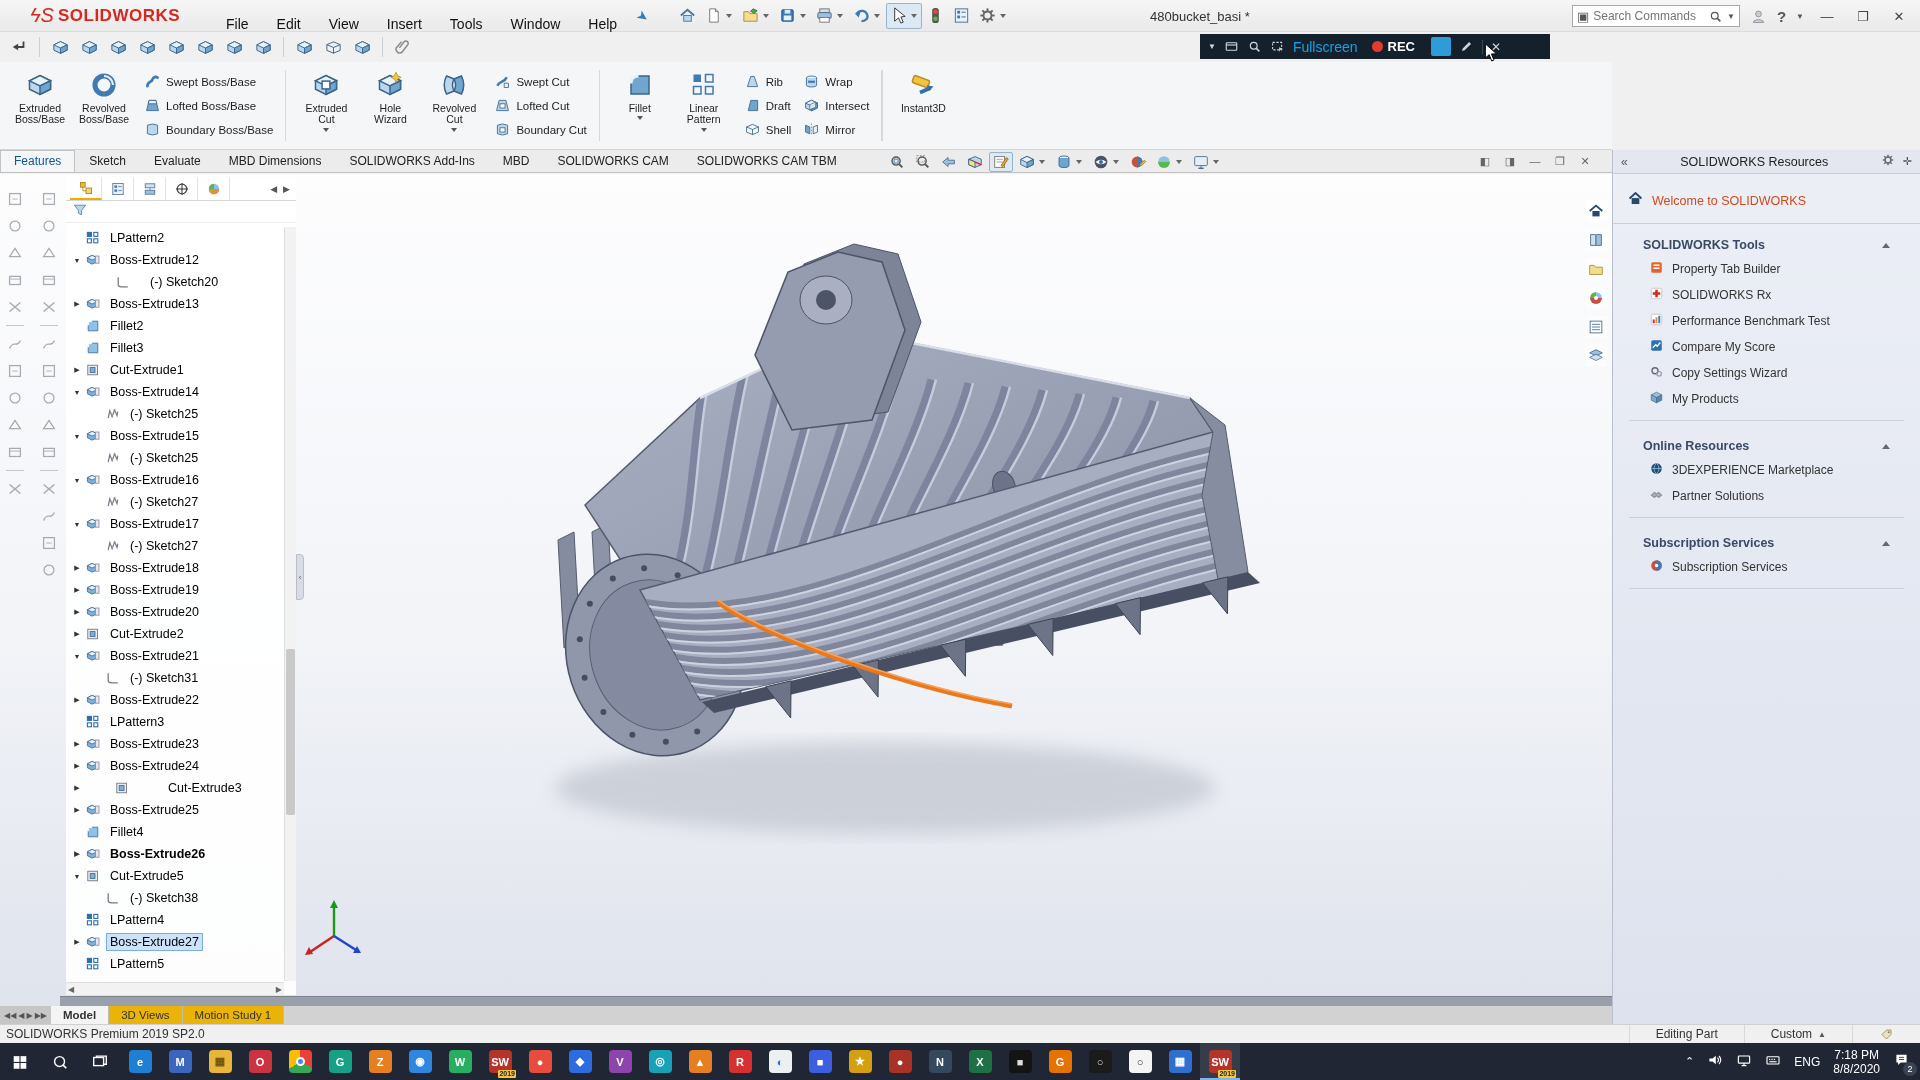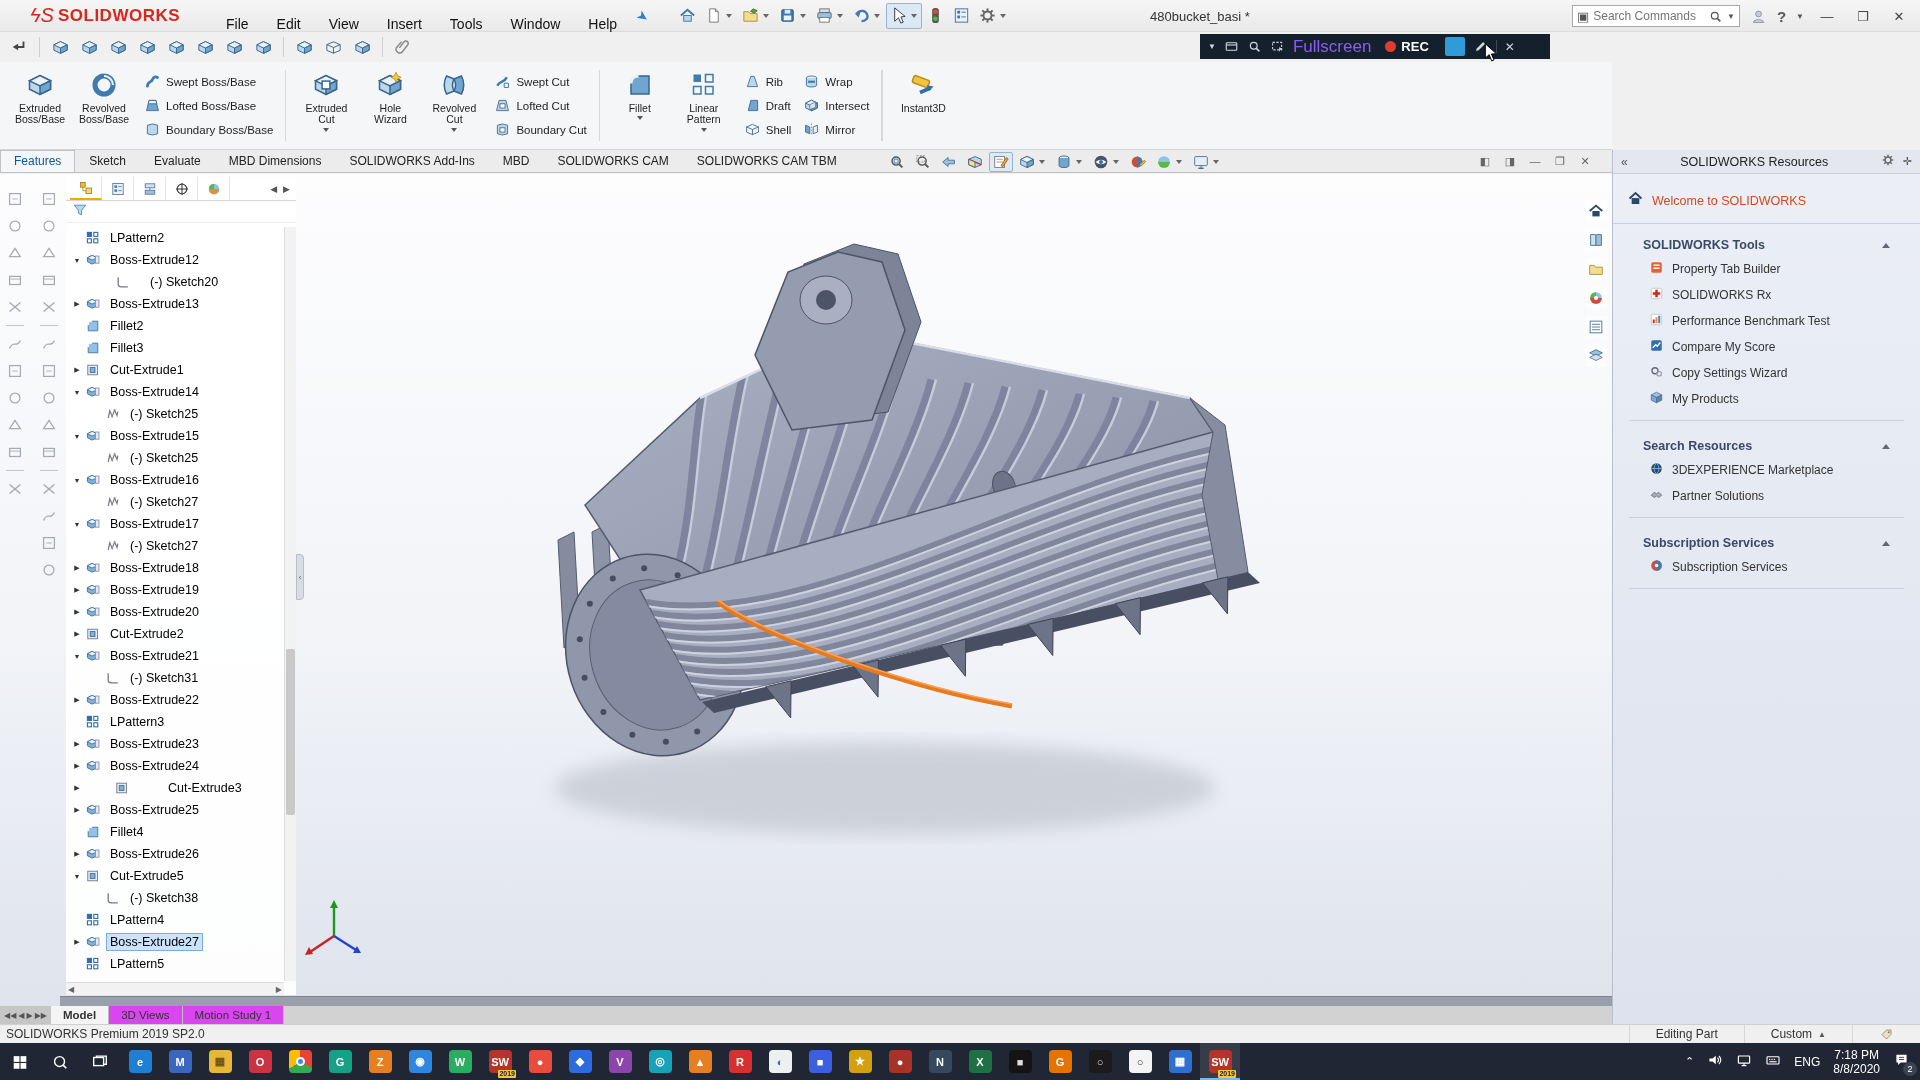--- a/index.html
+++ b/index.html
@@ -77,33 +77,33 @@
   
   #rightstrip{position:absolute;right:4px;top:26px;width:24px;display:flex;flex-direction:column;gap:7px;align-items:center;}
   .rs-btn{width:22px;height:22px;display:flex;align-items:center;justify-content:center;border-radius:2px;background:rgba(255,255,255,.5);}
 
   
   #split-handle{position:absolute;left:296px;top:380px;width:8px;height:46px;background:#d8dce4;border:1px solid #b9bec9;border-radius:0 4px 4px 0;display:flex;align-items:center;justify-content:center;font-size:8px;color:#666;}
 
   
   #recbar{position:absolute;left:1200px;top:34px;width:350px;height:25px;background:#15202d;display:flex;align-items:center;gap:8px;padding:0 8px;z-index:50;}
   #recbar .ri{color:#cfd6dd;font-size:12px;display:flex;align-items:center;}
-  #recbar .rtxt{color:#8b5cf6;font-size:17px;}
+  #recbar .rtxt{color:#0ea5e9;font-size:14px;}
   #recbar .rec-dot{width:11px;height:11px;border-radius:50%;background:#e03c31;margin-right:5px;}
   #recbar .rec-wrap{display:flex;align-items:center;margin-left:6px;}
   #recbar .rec-label{color:#fff;font-size:13px;font-weight:bold;}
   #recbar .blue-btn{width:20px;height:19px;background:#2f9bd8;border-radius:2px;margin-left:8px;}
   #recbar .rsep2{width:1px;height:14px;background:#3d4a58;}
   #cursor{position:absolute;left:1482px;top:42px;width:20px;height:22px;z-index:60;}
 
   
   #dockstrip{position:absolute;top:996px;left:60px;width:1552px;height:10px;background:#9aa0ab;border-top:1px solid #7c828e;}
   #doctabs{position:absolute;top:1006px;left:0;width:1612px;height:18px;background:#d2d2d2;display:flex;align-items:stretch;font-size:11.5px;}
   .dnav{display:flex;align-items:center;gap:2px;padding:0 4px;color:#555;font-size:8px;background:#c6c6c6;}
-  .dtab{display:flex;align-items:center;padding:0 12px;color:#333;border-right:1px solid #bdbdbd;background:#d946ef;}
+  .dtab{display:flex;align-items:center;padding:0 12px;color:#333;border-right:1px solid #bdbdbd;background:#eab308;}
   .dtab.active{background:#f4f4f4;font-weight:bold;}
   #statusbar{position:absolute;top:1024px;left:0;width:1920px;height:19px;background:#f0f0f0;border-top:1px solid #d0d0d0;display:flex;align-items:center;font-size:12px;color:#333;}
   #statusbar .sb-left{padding-left:6px;}
   #statusbar .sb-right{margin-left:auto;display:flex;align-items:center;height:100%;}
   .sb-cell{padding:0 26px;border-left:1px solid #d8d8d8;height:100%;display:flex;align-items:center;gap:6px;}
 
   
   #taskbar{position:absolute;top:1043px;left:0;width:1920px;height:37px;background:#202634;display:flex;align-items:center;}
   .tbi{width:40px;height:37px;display:flex;align-items:center;justify-content:center;position:relative;}
   .tbi.active{background:rgba(255,255,255,.10);box-shadow:inset 0 -2px 0 #76b9ed;}
@@ -1252,21 +1252,21 @@
           <div class="trow" style="padding-left: 4px;">
             <span class="arr"></span>
             <span class="ticon">
               <svg width="16" height="16" viewBox="0 0 20 20">
                 <path d="M4,16 L4,9 Q4,4 9,4 L16,4 L16,16 Z" fill="#8fc1e9" stroke="#39648c"></path>
                 <path d="M4,9 Q4,4 9,4" fill="none" stroke="#fff" stroke-width="1.6"></path>
               </svg>
             </span>
             <span class="tlabel">Fillet4</span>
           </div>
-          <div class="trow" style="padding-left: 4px;">
+          <div class="trow" style="padding-left: 4px; font-weight: bold;">
             <span class="arr">▶</span>
             <span class="ticon">
               <svg width="16" height="16" viewBox="0 0 20 20">
                 <polygon points="3,7.2 9,4.2 15,7.2 15,12.2 9,15.2 3,12.2" fill="#7fb0d8" stroke="#39648c"></polygon>
                 <polygon points="3,7.2 9,10 15,7.2 9,4.2" fill="#e9f2f9" stroke="#39648c"></polygon>
                 <rect x="13" y="5" width="4.5" height="9" fill="#e5e9ee" stroke="#889"></rect>
               </svg>
             </span>
             <span class="tlabel">Boss-Extrude26</span>
           </div>
@@ -1532,21 +1532,21 @@
                   <polygon points="10,3 17,6.5 10,10 3,6.5" fill="#9fc0dd" stroke="#4a6f94"></polygon>
                   <polygon points="3,6.5 10,10 10,17 3,13.5" fill="#7fa8cc" stroke="#4a6f94"></polygon>
                   <polygon points="17,6.5 10,10 10,17 17,13.5" fill="#5a84ad" stroke="#4a6f94"></polygon>
                 </svg></span>
               <span>My Products</span>
             </div>
             <div class="tp-sec-rule"></div>
           </div>
           <div class="tp-section">
             <div class="tp-sec-head">
-              <span>Search Resources</span>
+              <span>Online Resources</span>
               <span class="caret"></span>
             </div>
             <div class="tp-item">
               <span><svg width="15" height="15" viewBox="0 0 20 20">
                   <circle cx="10" cy="10" r="7" fill="#27496d"></circle>
                   <path d="M3,10 h14 M10,3 a9,9 0 0 1 0,14 M10,3 a9,9 0 0 0 0,14" fill="none" stroke="#7fb0d8" stroke-width="1.2"></path>
                 </svg></span>
               <span>3DEXPERIENCE Marketplace</span>
             </div>
             <div class="tp-item">

